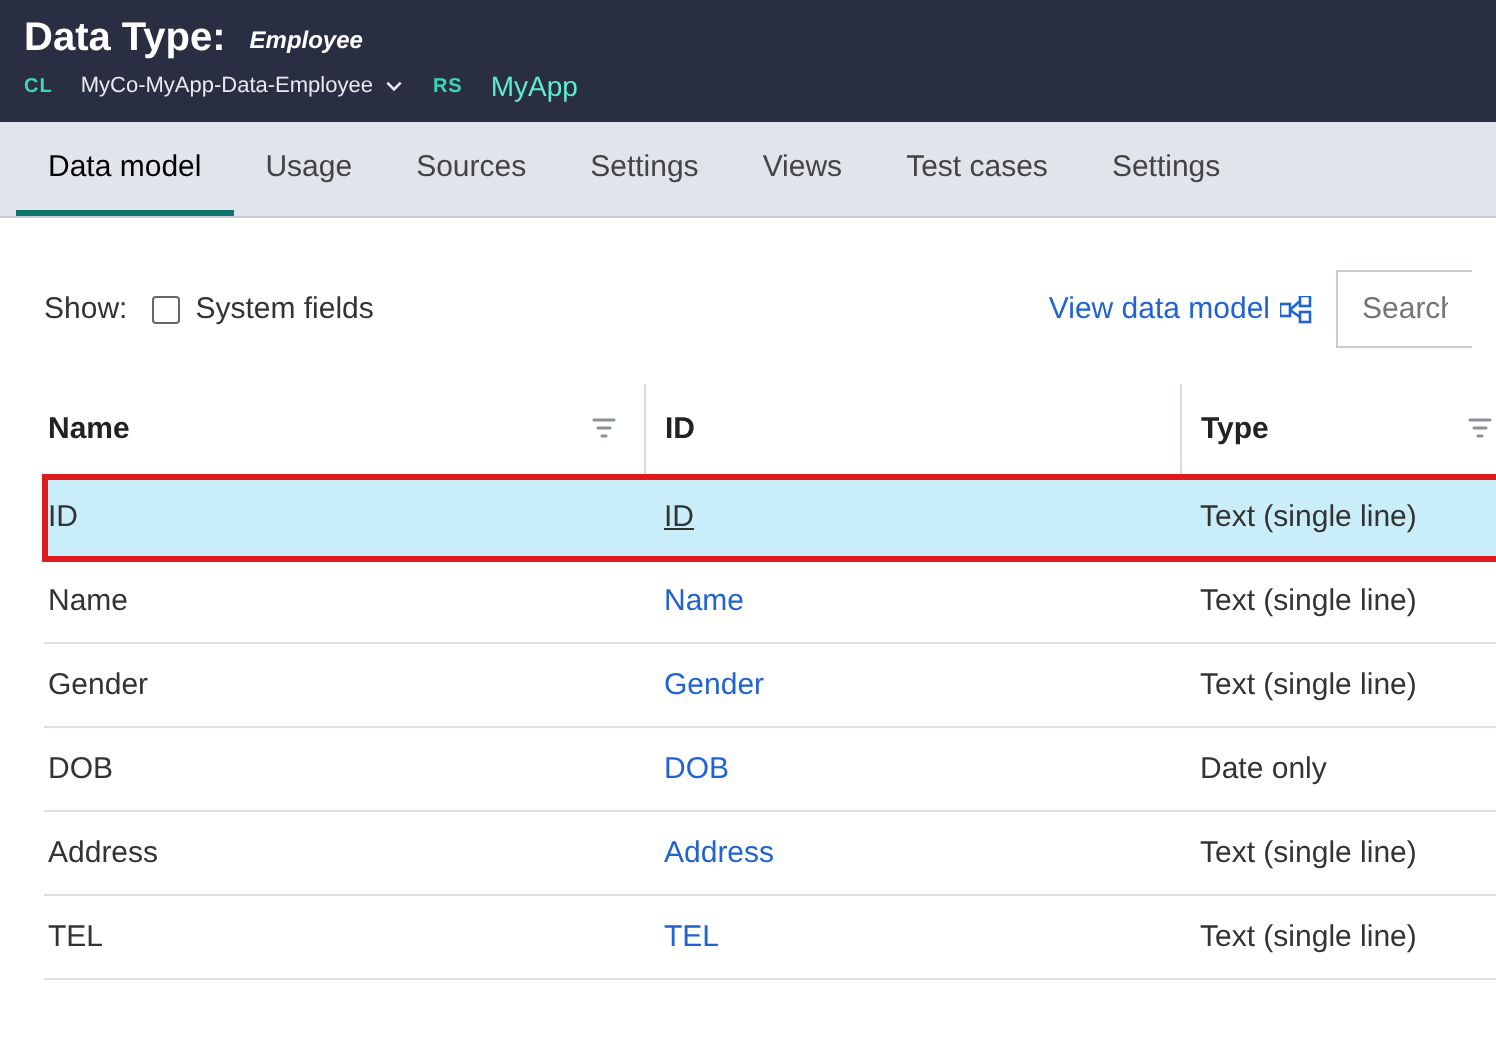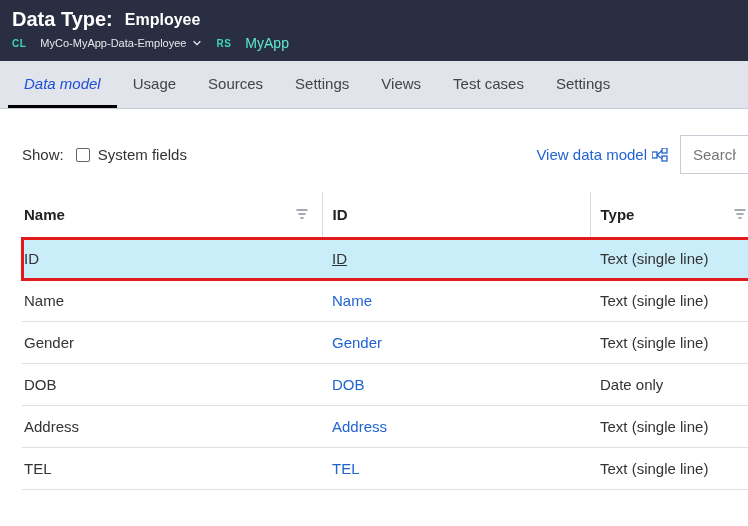--- a/index.html
+++ b/index.html
@@ -21,21 +21,22 @@
     display: flex;
     align-items: center;
     gap: 12px;
   }
   .data-type-label {
     font-weight: 700;
     font-size: 20px;
   }
   .data-type-value {
     font-weight: 700;
-    font-size: 16px;
+    font-size: 12px;
+    font-style: italic;
   }
   .header-row2 {
     display: flex;
     align-items: center;
     gap: 14px;
     margin-top: 4px;
   }
   .badge {
     font-size: 10px;
     font-weight: 700;
@@ -67,27 +68,26 @@
     padding: 0 8px;
   }
   .tab {
     padding: 14px 16px 13px 16px;
     font-size: 15px;
     color: #444;
     cursor: pointer;
     border-bottom: 3px solid transparent;
   }
   .tab.active {
-    color: #1d4ed8;
-    border-bottom: 3px solid #000000;
+    color: #000000;
+    border-bottom: 3px solid #0f766e;
     background: #e1e4eb;
-    font-style: italic;
   }
   .content {
-    padding: 26px 0 0 22px;
+    padding: 26px 12px 0 22px;
   }
   .toolbar {
     display: flex;
     align-items: center;
     justify-content: space-between;
     padding-right: 0;
     margin-bottom: 18px;
   }
   .toolbar-left {
     display: flex;

